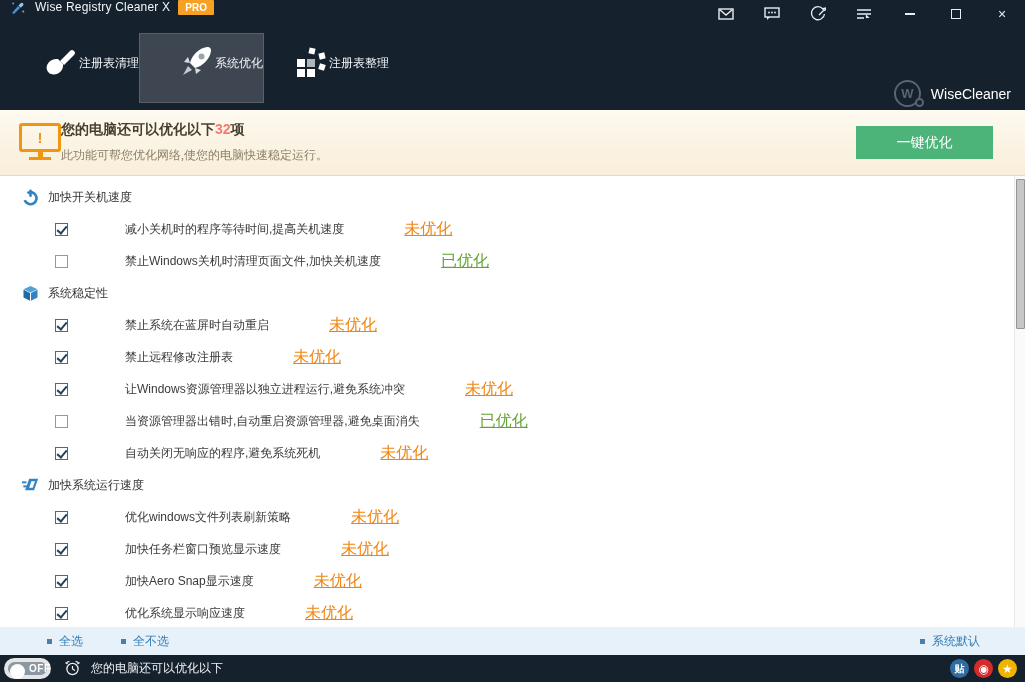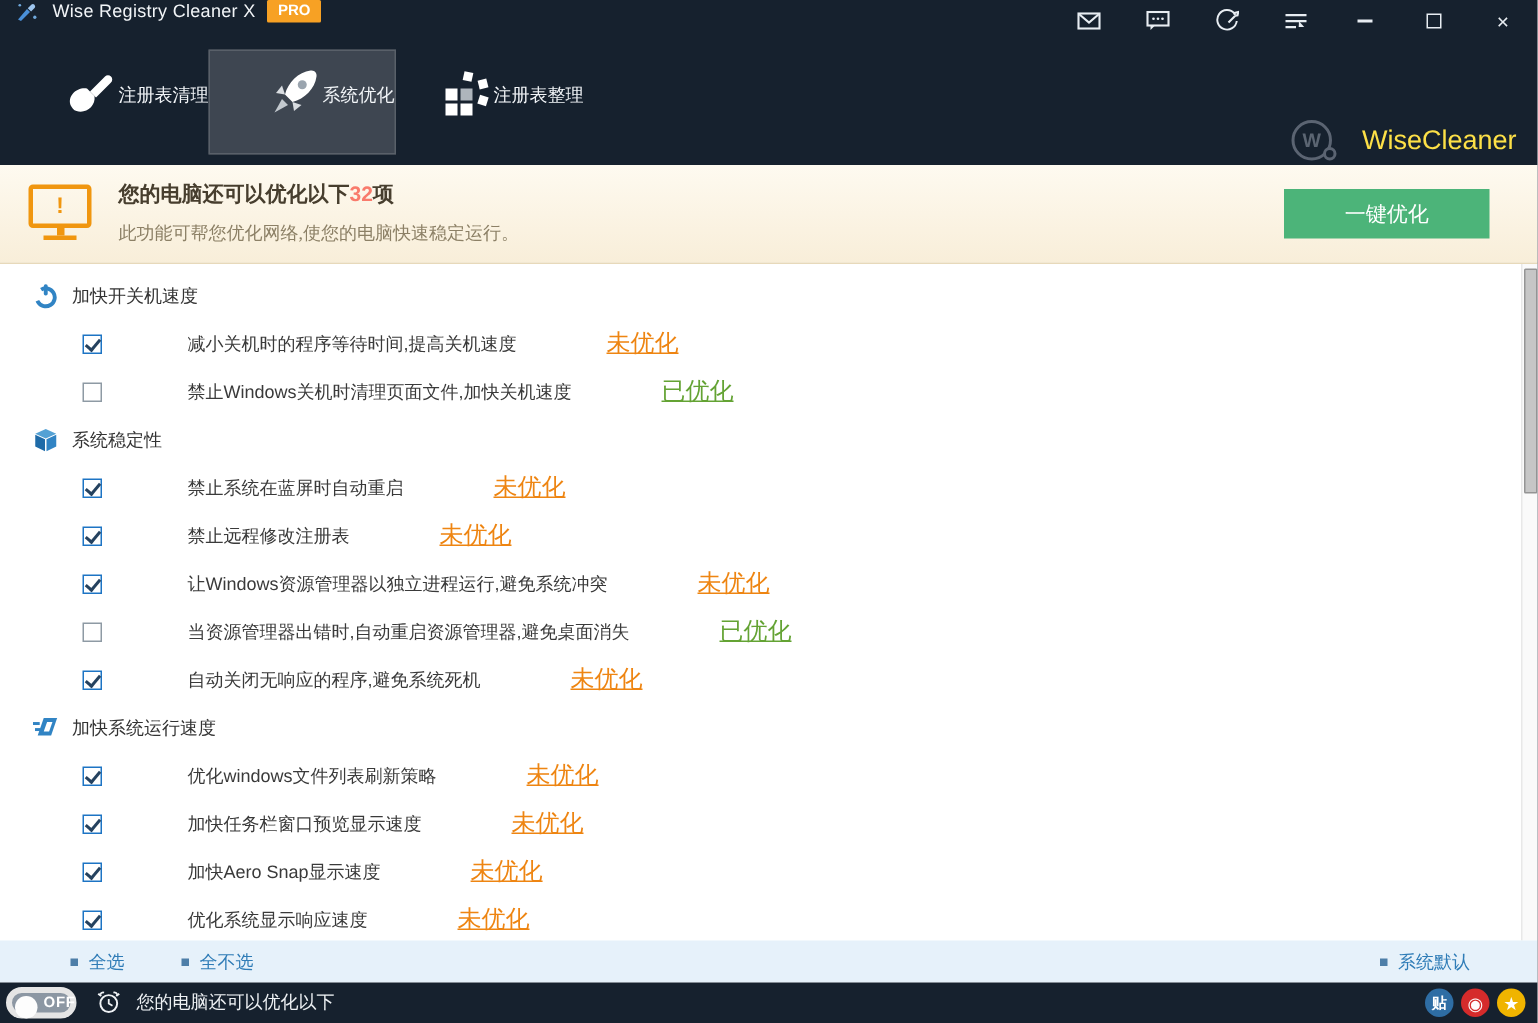--- a/index.html
+++ b/index.html
@@ -27,33 +27,33 @@
   .tab { width:125px; height:70px; display:flex; flex-direction:row; align-items:center;
          justify-content:flex-end; padding-bottom:9px; cursor:pointer; }
   .tab.selected { background:#3e4651; border:1px solid #596069; }
   .tab-icon { height:36px; display:flex; align-items:flex-end; justify-content:center; margin-bottom:6px; }
   .tab-label { color:#f2f5f8; font-size:12px; }
   .brand { position:absolute; right:14px; top:52px; display:flex; align-items:center; color:#5b6572; }
   .brand-badge { position:relative; width:27px; height:27px; border:2px solid #5b6472; border-radius:50%;
                  display:flex; align-items:center; justify-content:center; font-weight:bold; font-size:13px; }
   .brand-tail { position:absolute; right:-5px; bottom:-2px; width:9px; height:9px;
                 border:2px solid #5b6472; border-radius:50%; background:#16212e; }
-  .brand-name { font-size:18px; margin-left:20px; color:#fde047; }
+  .brand-name { font-size:14px; margin-left:10px; color:#ffffff; }
 
   
   .banner { position:absolute; top:110px; left:0; width:100%; height:66px;
             background:linear-gradient(#fefaf0,#f8eed9); border-bottom:1px solid #e7d9ba;
             display:flex; align-items:center; }
   .monitor { position:relative; width:42px; height:40px; margin-left:19px; }
   .monitor-screen { width:42px; height:29px; border:3px solid #f0960f; border-radius:3px;
                     display:flex; align-items:center; justify-content:center;
                     color:#f0960f; font-weight:bold; font-size:15px; }
   .monitor-neck { width:5px; height:5px; background:#f0960f; margin:0 auto; }
   .monitor-base { width:22px; height:3px; background:#f0960f; margin:0 auto; }
-  .banner-text { margin-left:18px; }
+  .banner-text { }
   .banner-title { font-size:14px; font-weight:bold; color:#473e2e; }
   .banner-title .count { color:#f97b6c; }
   .banner-sub { font-size:12px; color:#8c8066; margin-top:8px;font-family:Liberation Serif, serif; }
   .optimize-btn { position:absolute; right:32px; top:16px; width:137px; height:33px;
                   background:#4cb479; color:#fff; font-size:14px; border:none; cursor:pointer; }
 
   
   .content { position:absolute; top:176px; left:0; width:1014px; height:451px; background:#fff;
              padding-top:5px; overflow:hidden; }
   .sec-header { height:32px; display:flex; align-items:center; }

